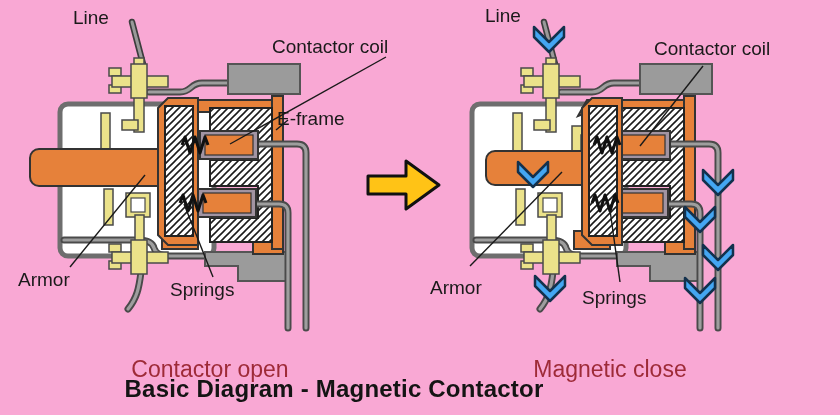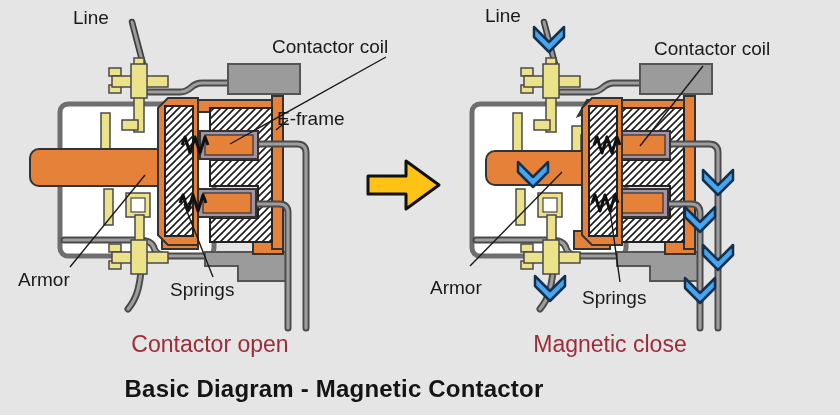--- a/index.html
+++ b/index.html
@@ -1,20 +1,20 @@
 <!DOCTYPE html>
 <html><head>
 <meta charset="utf-8">
 <style>
   html,body{margin:0;padding:0;background:#fff;}
-  #stage{position:relative;width:840px;height:415px;background:#e5e5e5;overflow:hidden;
+  #stage{position:relative;width:840px;height:415px;background:#f9a8d4;overflow:hidden;
          font-family:"Liberation Sans",sans-serif;}
   .fig{position:absolute;top:0;}
   .lbl{position:absolute;font-size:19px;color:#1a1a1a;white-space:nowrap;line-height:1;}
-  .caption{position:absolute;font-size:23px;color:#9E2B38;white-space:nowrap;text-align:center;width:230px;line-height:1;}
+  .caption{position:absolute;font-size:23px;color:#9E2B38;white-space:nowrap;text-align:center;width:230px;line-height:1;margin-top:25px;}
   .maintitle{position:absolute;left:0;top:377px;width:668px;text-align:center;
              font-size:24px;font-weight:bold;color:#141414;letter-spacing:.2px;line-height:1;}
   svg{display:block;}
   .or{fill:#E6813A;stroke:#333;stroke-width:2;}
   .kh{fill:#EBE28A;stroke:#4a4a4a;stroke-width:1.5;}
   .gr{fill:#9B9B9B;stroke:#555;stroke-width:2;}
   .wo{stroke:#4a4a4a;stroke-width:7;fill:none;stroke-linejoin:round;stroke-linecap:round;}
   .wi{stroke:#9e9e9e;stroke-width:3.2;fill:none;stroke-linejoin:round;stroke-linecap:round;}
   .bo{stroke:#3d3d3d;stroke-width:6.5;fill:none;stroke-linecap:round;}
   .bi{stroke:#999;stroke-width:3;fill:none;stroke-linecap:round;}

